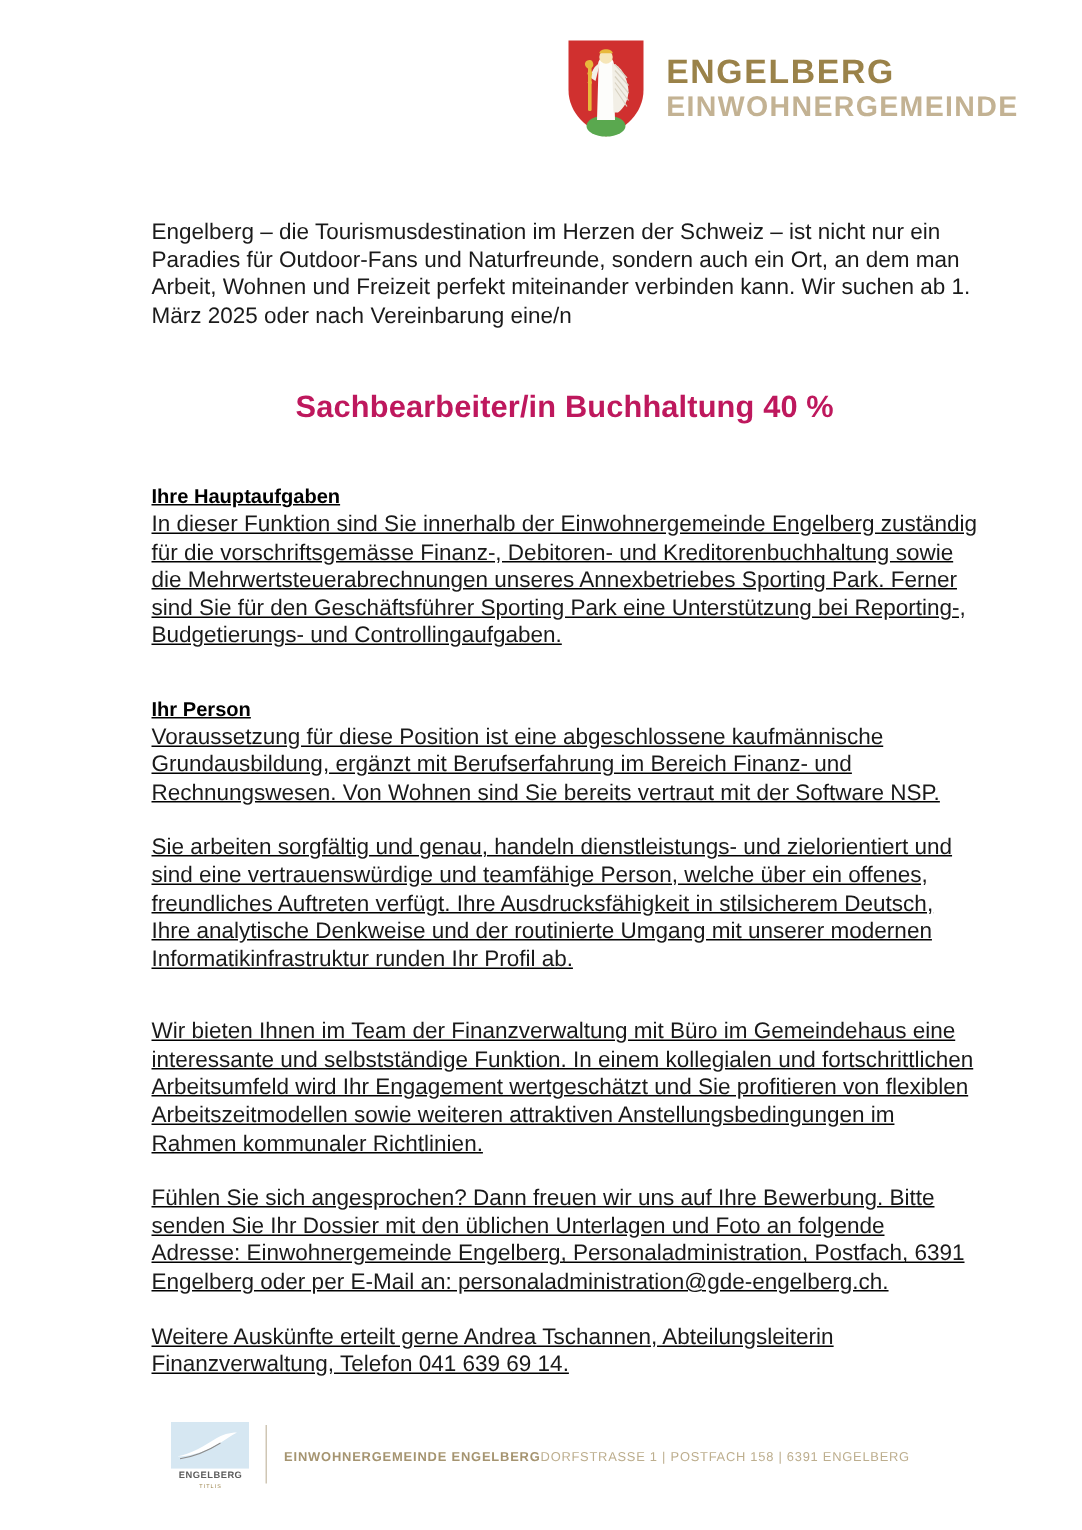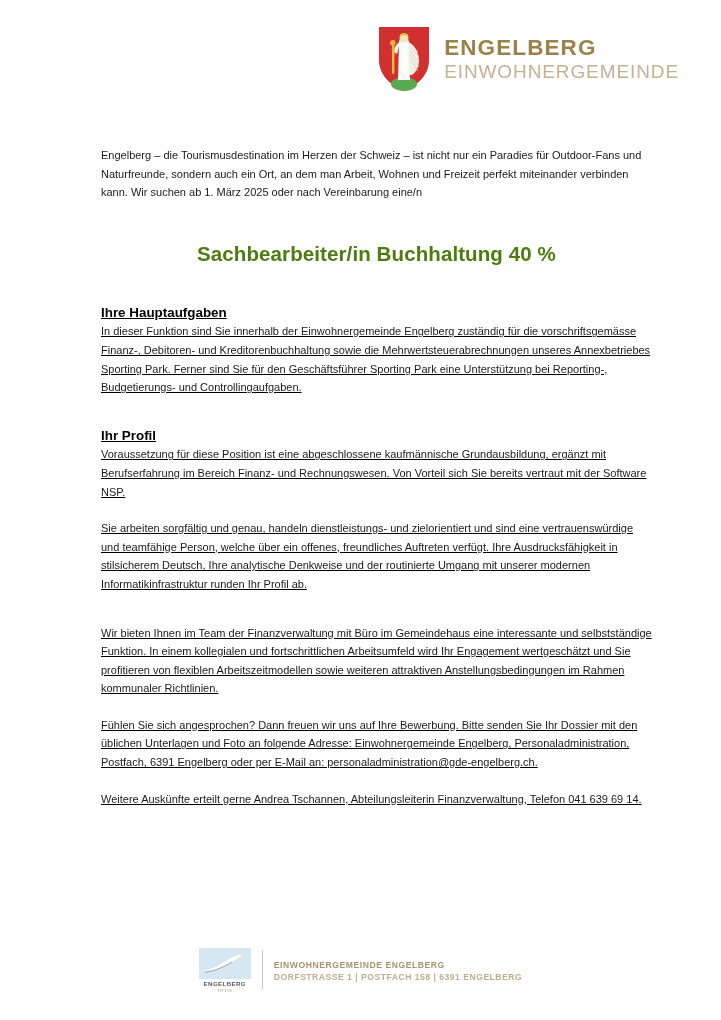--- a/index.html
+++ b/index.html
@@ -49,46 +49,46 @@
 
   .wordmark-primary {
     font-size: 22.5px;
     font-weight: bold;
     letter-spacing: 1.1px;
     color: #9a8249;
   }
 
   .wordmark-secondary {
     font-size: 19px;
-    font-weight: normal;
+    font-weight: bold;
     letter-spacing: 0.9px;
     color: #c3b293;
     margin-top: 3px;
   }
 
   
   .content {
     position: absolute;
     left: 101px;
     top: 146px;
     width: 551px;
   }
 
   .para {
-    font-size: 11px;
+    font-size: 15px;
     line-height: 18.6px;
     color: #1a1a1a;
     white-space: pre-line;
   }
 
   .job-title {
     text-align: center;
     font-size: 20.5px;
     font-weight: bold;
-    color: #4d7c0f;
+    color: #be185d;
     letter-spacing: 0.1px;
     margin-top: 40px;
     margin-bottom: 8px;
   }
 
   .section { margin-top: 0; text-decoration: underline; }
 
   .section-heading {
     font-size: 13.4px;
     font-weight: bold;
@@ -147,37 +147,37 @@
   }
 
   .footer-divider {
     width: 1px;
     background: #cfc6b4;
     margin: 2px 0 4px 0;
   }
 
   .footer-text {
     display: flex;
-    flex-direction: column;
-    justify-content: center;
+    flex-direction: row;
     padding-top: 1px;
+    margin-top: 16px;
   }
 
   .footer-line-1 {
     font-size: 8.6px;
     font-weight: bold;
     letter-spacing: 0.55px;
     color: #a59470;
     line-height: 12px;
   }
 
   .footer-line-2,
   .footer-line-3 {
     font-size: 8.6px;
-    font-weight: bold;
+    font-weight: normal;
     letter-spacing: 0.5px;
     color: #bdae8e;
     line-height: 12px;
   }
 </style>
 </head>
 <body>
 
 <div class="page">
 
@@ -213,22 +213,22 @@
     <h1 class="job-title">Sachbearbeiter/in Buchhaltung 40 %</h1>
 
     <div class="gap-lg"></div>
     <div class="section">
       <div class="section-heading">Ihre Hauptaufgaben</div>
       <p class="para">In dieser Funktion sind Sie innerhalb der Einwohnergemeinde Engelberg zuständig für die vorschriftsgemässe Finanz-, Debitoren- und Kreditorenbuchhaltung sowie die Mehrwertsteuerabrechnungen unseres Annexbetriebes Sporting Park. Ferner sind Sie für den Geschäftsführer Sporting Park eine Unterstützung bei Reporting-, Budgetierungs- und Controllingaufgaben.</p>
     </div>
 
     <div class="gap-lg"></div>
     <div class="section">
-      <div class="section-heading">Ihr Profil</div>
-      <p class="para">Voraussetzung für diese Position ist eine abgeschlossene kaufmännische Grundausbildung, ergänzt mit Berufserfahrung im Bereich Finanz- und Rechnungswesen. Von Vorteil sich Sie bereits vertraut mit der Software NSP.</p>
+      <div class="section-heading">Ihr Person</div>
+      <p class="para">Voraussetzung für diese Position ist eine abgeschlossene kaufmännische Grundausbildung, ergänzt mit Berufserfahrung im Bereich Finanz- und Rechnungswesen. Von Wohnen sind Sie bereits vertraut mit der Software NSP.</p>
       <div class="gap-md"></div>
       <p class="para">Sie arbeiten sorgfältig und genau, handeln dienstleistungs- und zielorientiert und sind eine vertrauenswürdige und teamfähige Person, welche über ein offenes, freundliches Auftreten verfügt. Ihre Ausdrucksfähigkeit in stilsicherem Deutsch, Ihre analytische Denkweise und der routinierte Umgang mit unserer modernen Informatikinfrastruktur runden Ihr Profil ab.</p>
     </div>
 
     <div class="gap-lg"></div>
     <div class="section">
       <p class="para">Wir bieten Ihnen im Team der Finanzverwaltung mit Büro im Gemeindehaus eine interessante und selbstständige Funktion. In einem kollegialen und fortschrittlichen Arbeitsumfeld wird Ihr Engagement wertgeschätzt und Sie profitieren von flexiblen Arbeitszeitmodellen sowie weiteren attraktiven Anstellungsbedingungen im Rahmen kommunaler Richtlinien.</p>
       <div class="gap-md"></div>
       <p class="para">Fühlen Sie sich angesprochen? Dann freuen wir uns auf Ihre Bewerbung. Bitte senden Sie Ihr Dossier mit den üblichen Unterlagen und Foto an folgende Adresse: Einwohnergemeinde Engelberg, Personaladministration, Postfach, 6391 Engelberg oder per E-Mail an: personaladministration@gde-engelberg.ch.</p>
       <div class="gap-md"></div>

